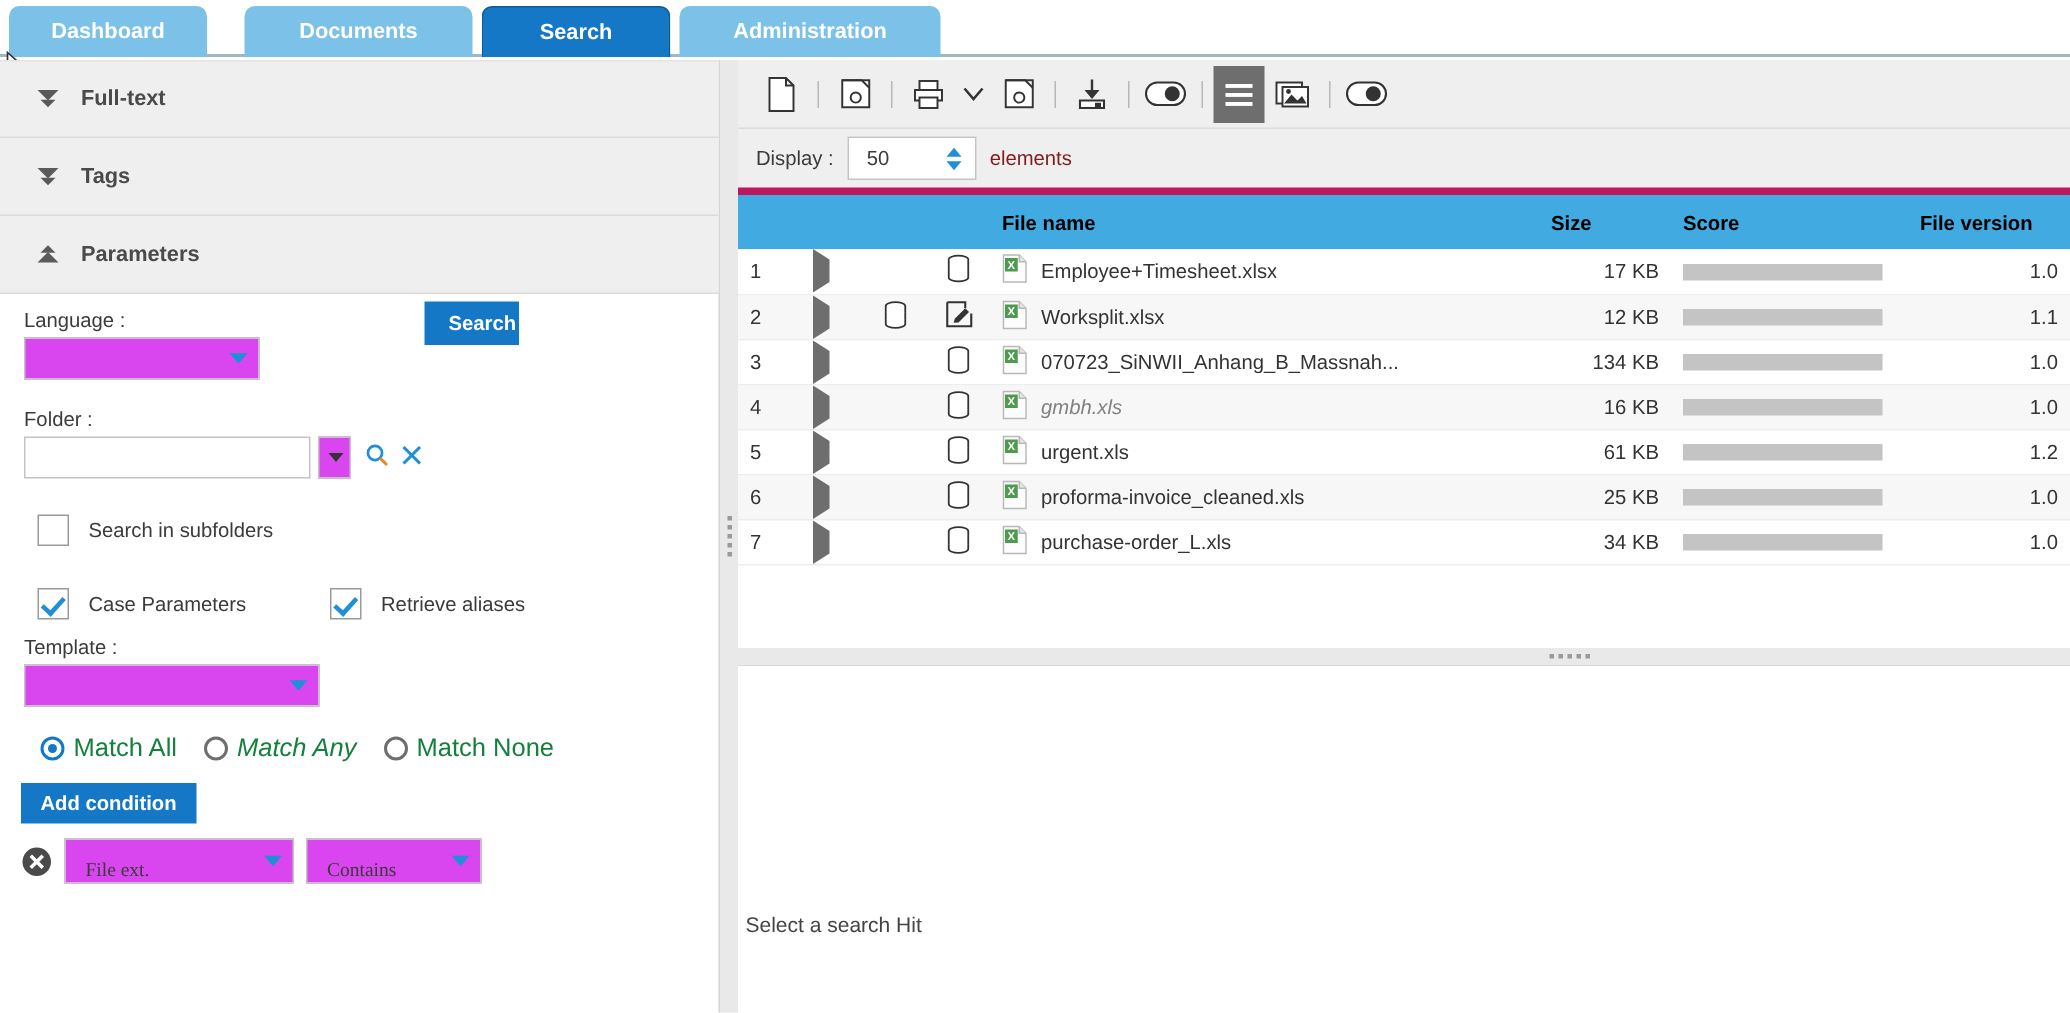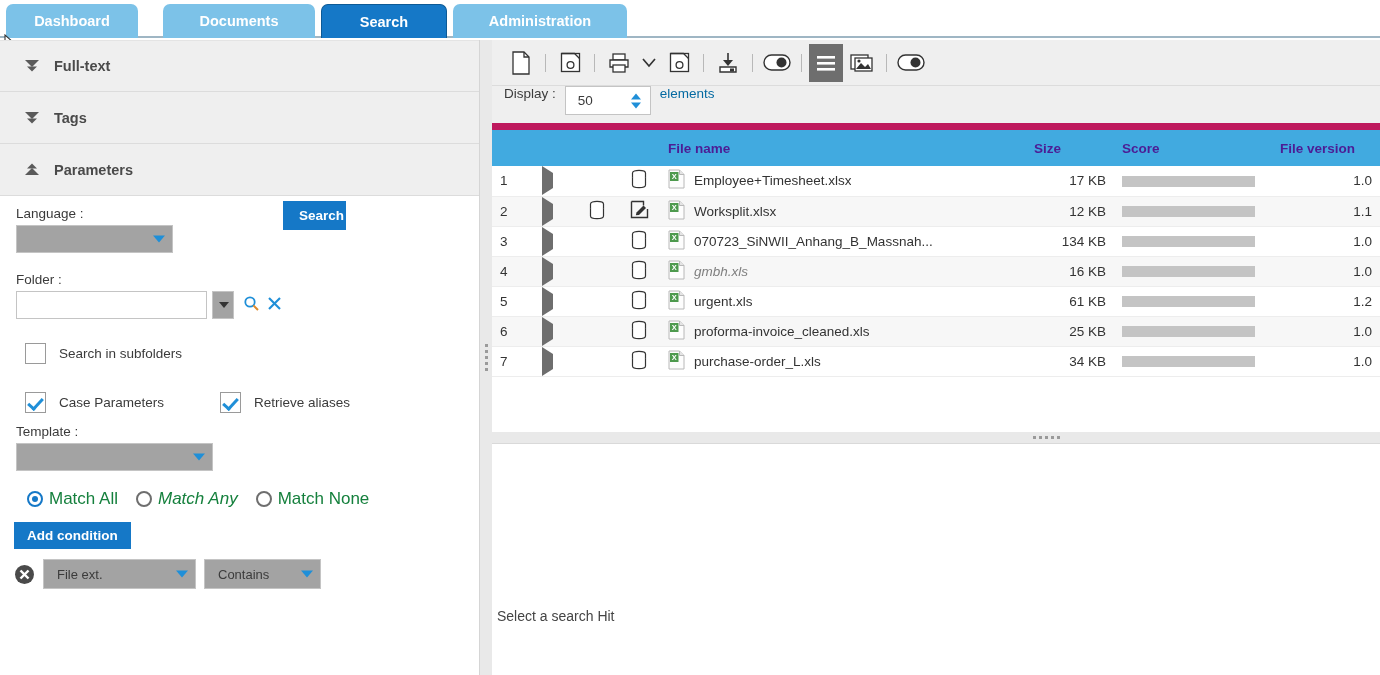--- a/index.html
+++ b/index.html
@@ -66,27 +66,28 @@
   #params-body {
     padding: 10px 16px 0 16px;
     position: relative;
   }
   .fld-label {
     font-size: 13.5px; color: #3b3b3b; margin-bottom: 3px; line-height: 16px;
   }
   .sel-box {
     height: 28px;
     border: 1px solid #c4c4c4;
-    background: #a3a3a3;
-    display: flex; align-items: center;
+    background: #d946ef;
+    display: flex; align-items: flex-end;
     position: relative;
     cursor: pointer;
     font-size: 13px;
     padding-left: 8px;
     color: #3b3b3b;
+    font-family: Liberation Serif, serif;
   }
   .sel-caret {
     position: absolute; right: 7px; top: 50%;
     transform: translateY(-50%);
     width: 0; height: 0;
     border-left: 6px solid transparent;
     border-right: 6px solid transparent;
     border-top: 7px solid #1f8fd8;
   }
   .txt-box {
@@ -179,24 +180,24 @@
     display: flex; align-items: center; justify-content: center;
     cursor: pointer;
   }
   .tb-btn.active { background: #6e6e6e; }
   .tb-sep {
     width: 1px; height: 18px; background: #b8b8b8; margin: 0 5px;
   }
   #displaybar {
     height: 44px;
     background: #efefef;
-    display: flex; 
+    display: flex; align-items: center;
     padding-left: 12px;
     gap: 9px;
-    border-bottom: 7px solid #be185d;
+    border-bottom: 5px solid #be185d;
   }
   .disp-label { font-size: 13.5px; color: #3b3b3b; }
   .spinner {
     width: 86px; height: 29px;
     border: 1px solid #c4c4c4; background: #fff;
     display: flex; align-items: center;
     position: relative;
     font-size: 13.5px;
     color: #3b3b3b;
     padding-left: 12px;
@@ -208,28 +209,28 @@
   .spin-arrows .up {
     width: 0; height: 0;
     border-left: 5px solid transparent; border-right: 5px solid transparent;
     border-bottom: 6px solid #1f8fd8;
   }
   .spin-arrows .dn {
     width: 0; height: 0;
     border-left: 5px solid transparent; border-right: 5px solid transparent;
     border-top: 6px solid #1f8fd8;
   }
-  .elements-label { font-size: 13.5px; color: #0369a1; }
+  .elements-label { font-size: 13.5px; color: #7f1d1d; }
 
   
   #grid { width: 888px; background: #fff; }
   table.rt { width: 888px; border-collapse: collapse; table-layout: fixed; }
   table.rt thead th {
     background: #41aae0;
-    color: #4c1d95;
+    color: #000000;
     font-weight: bold;
     font-size: 13.5px;
     height: 36px;
     padding: 0 8px;
     text-align: left;
     white-space: nowrap;
   }
   table.rt tbody td {
     height: 30px;
     font-size: 13.5px;

